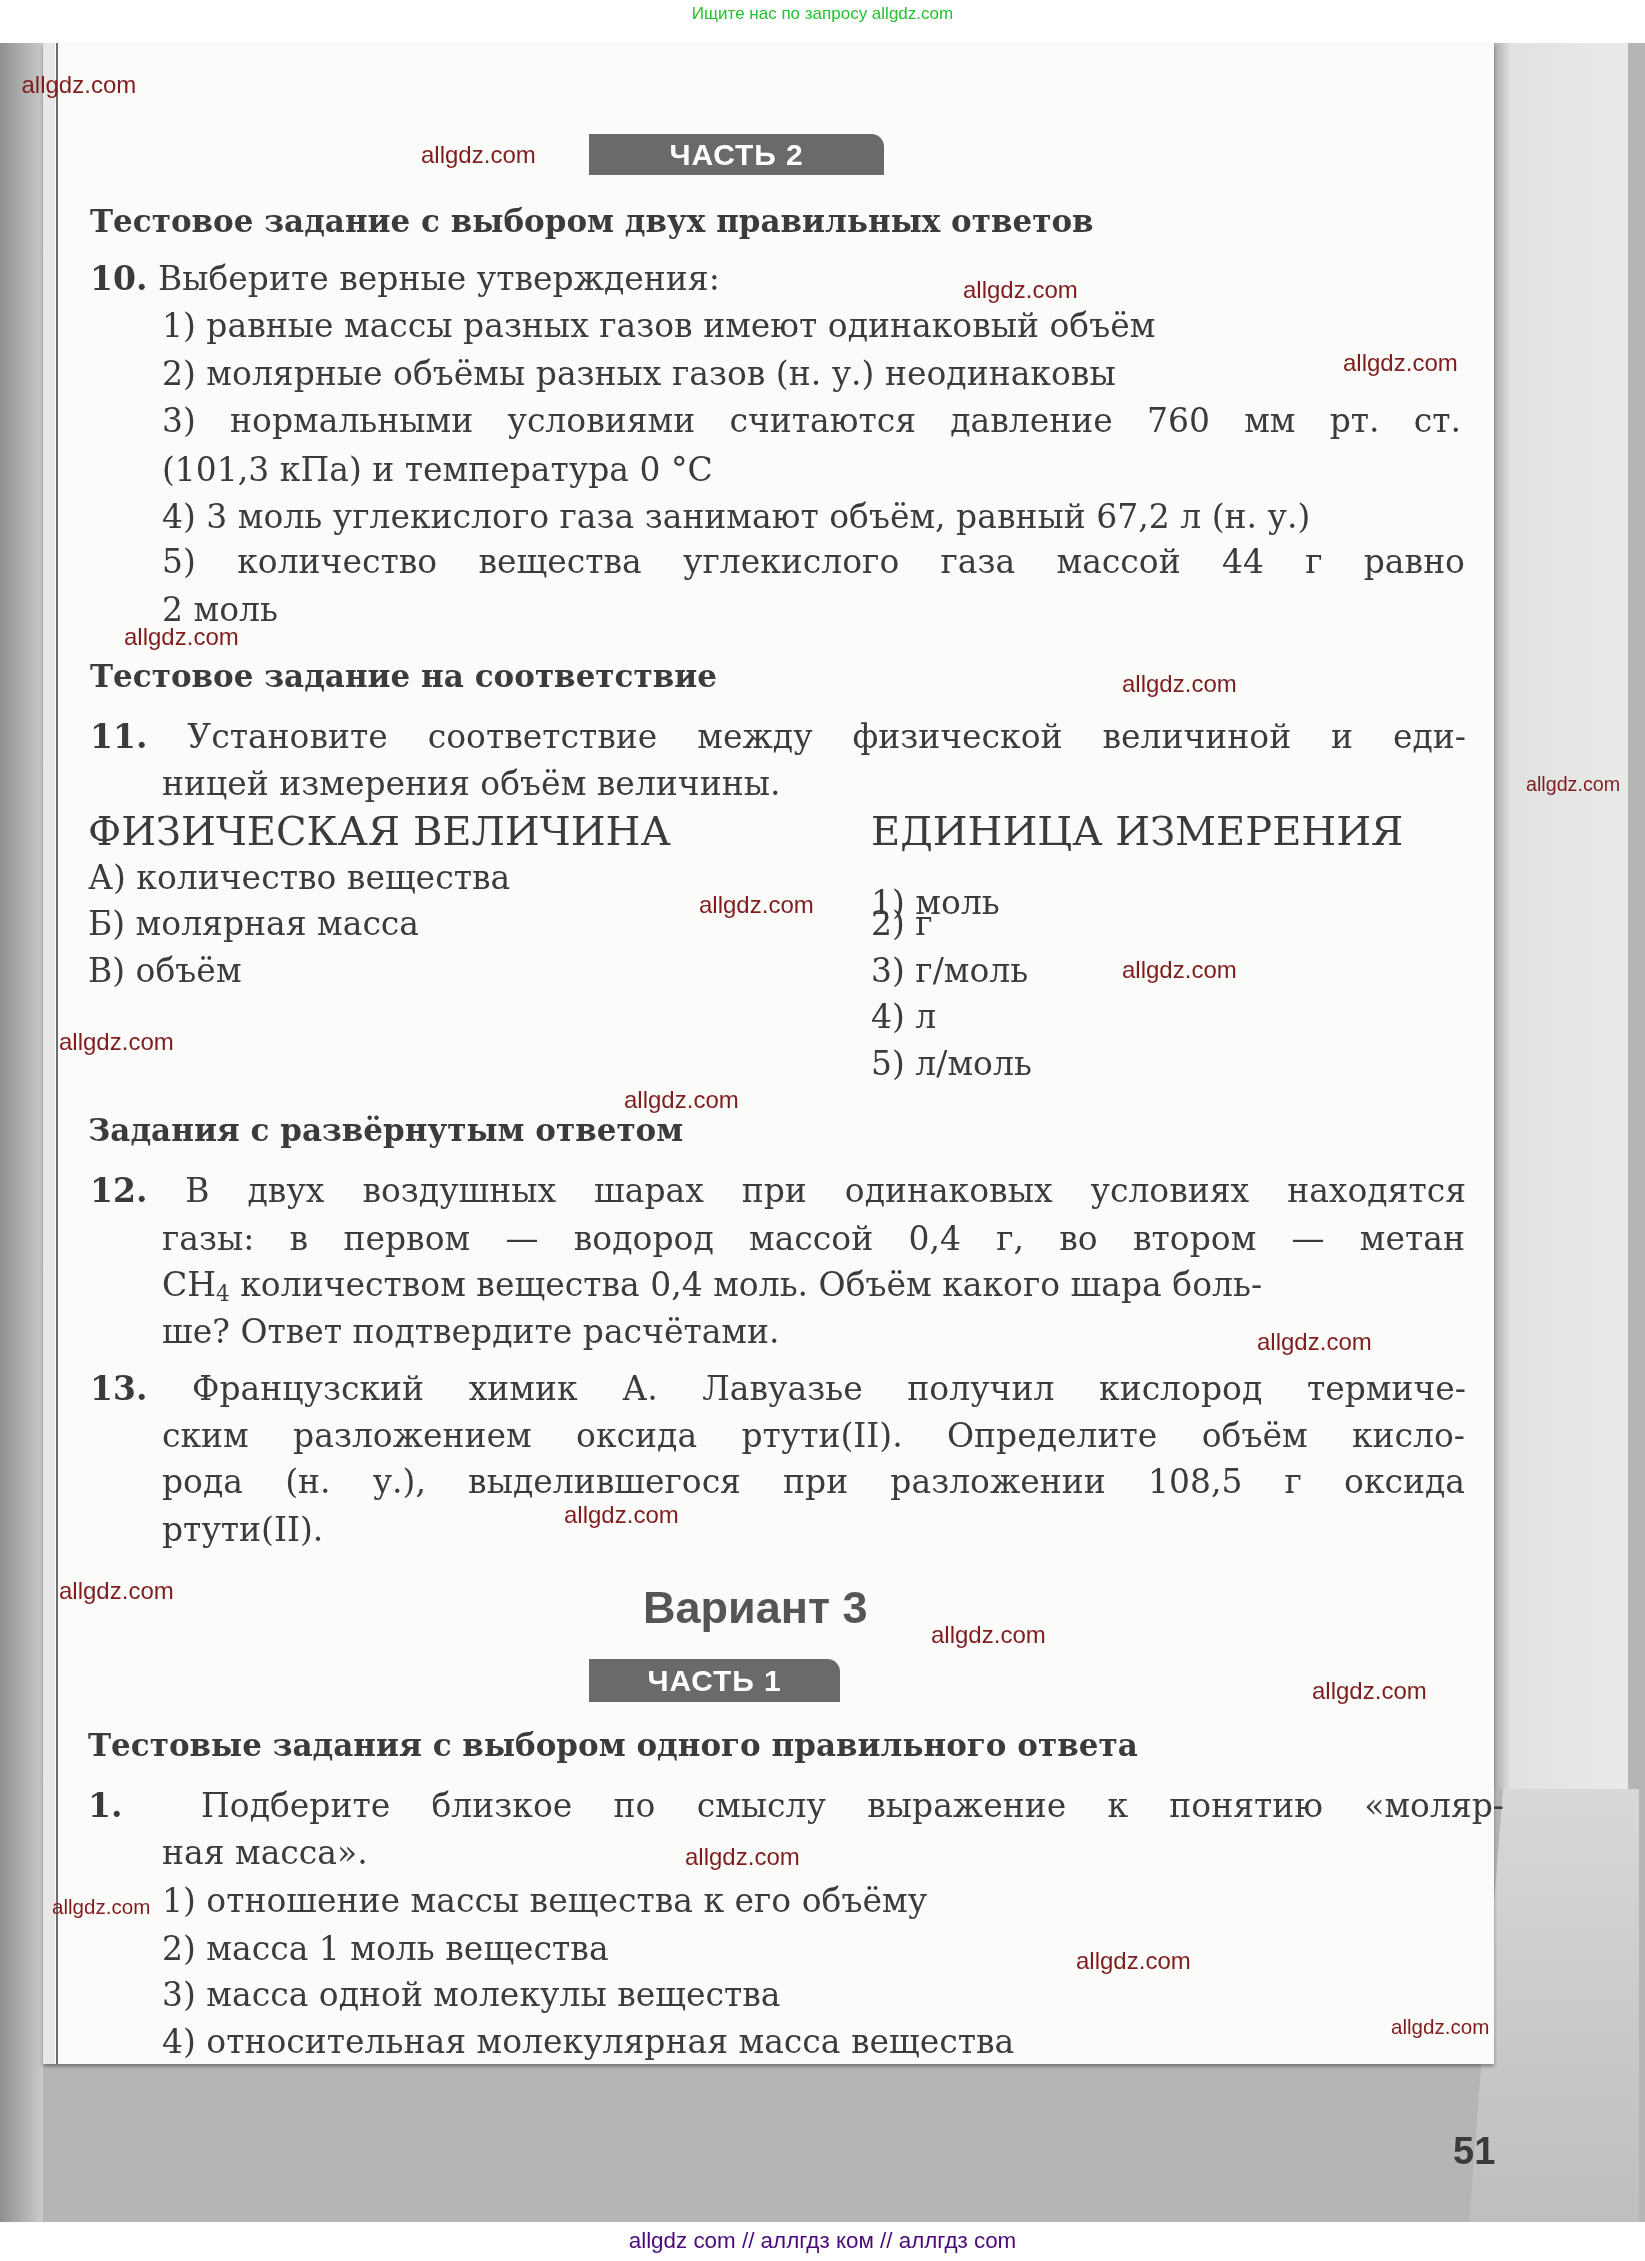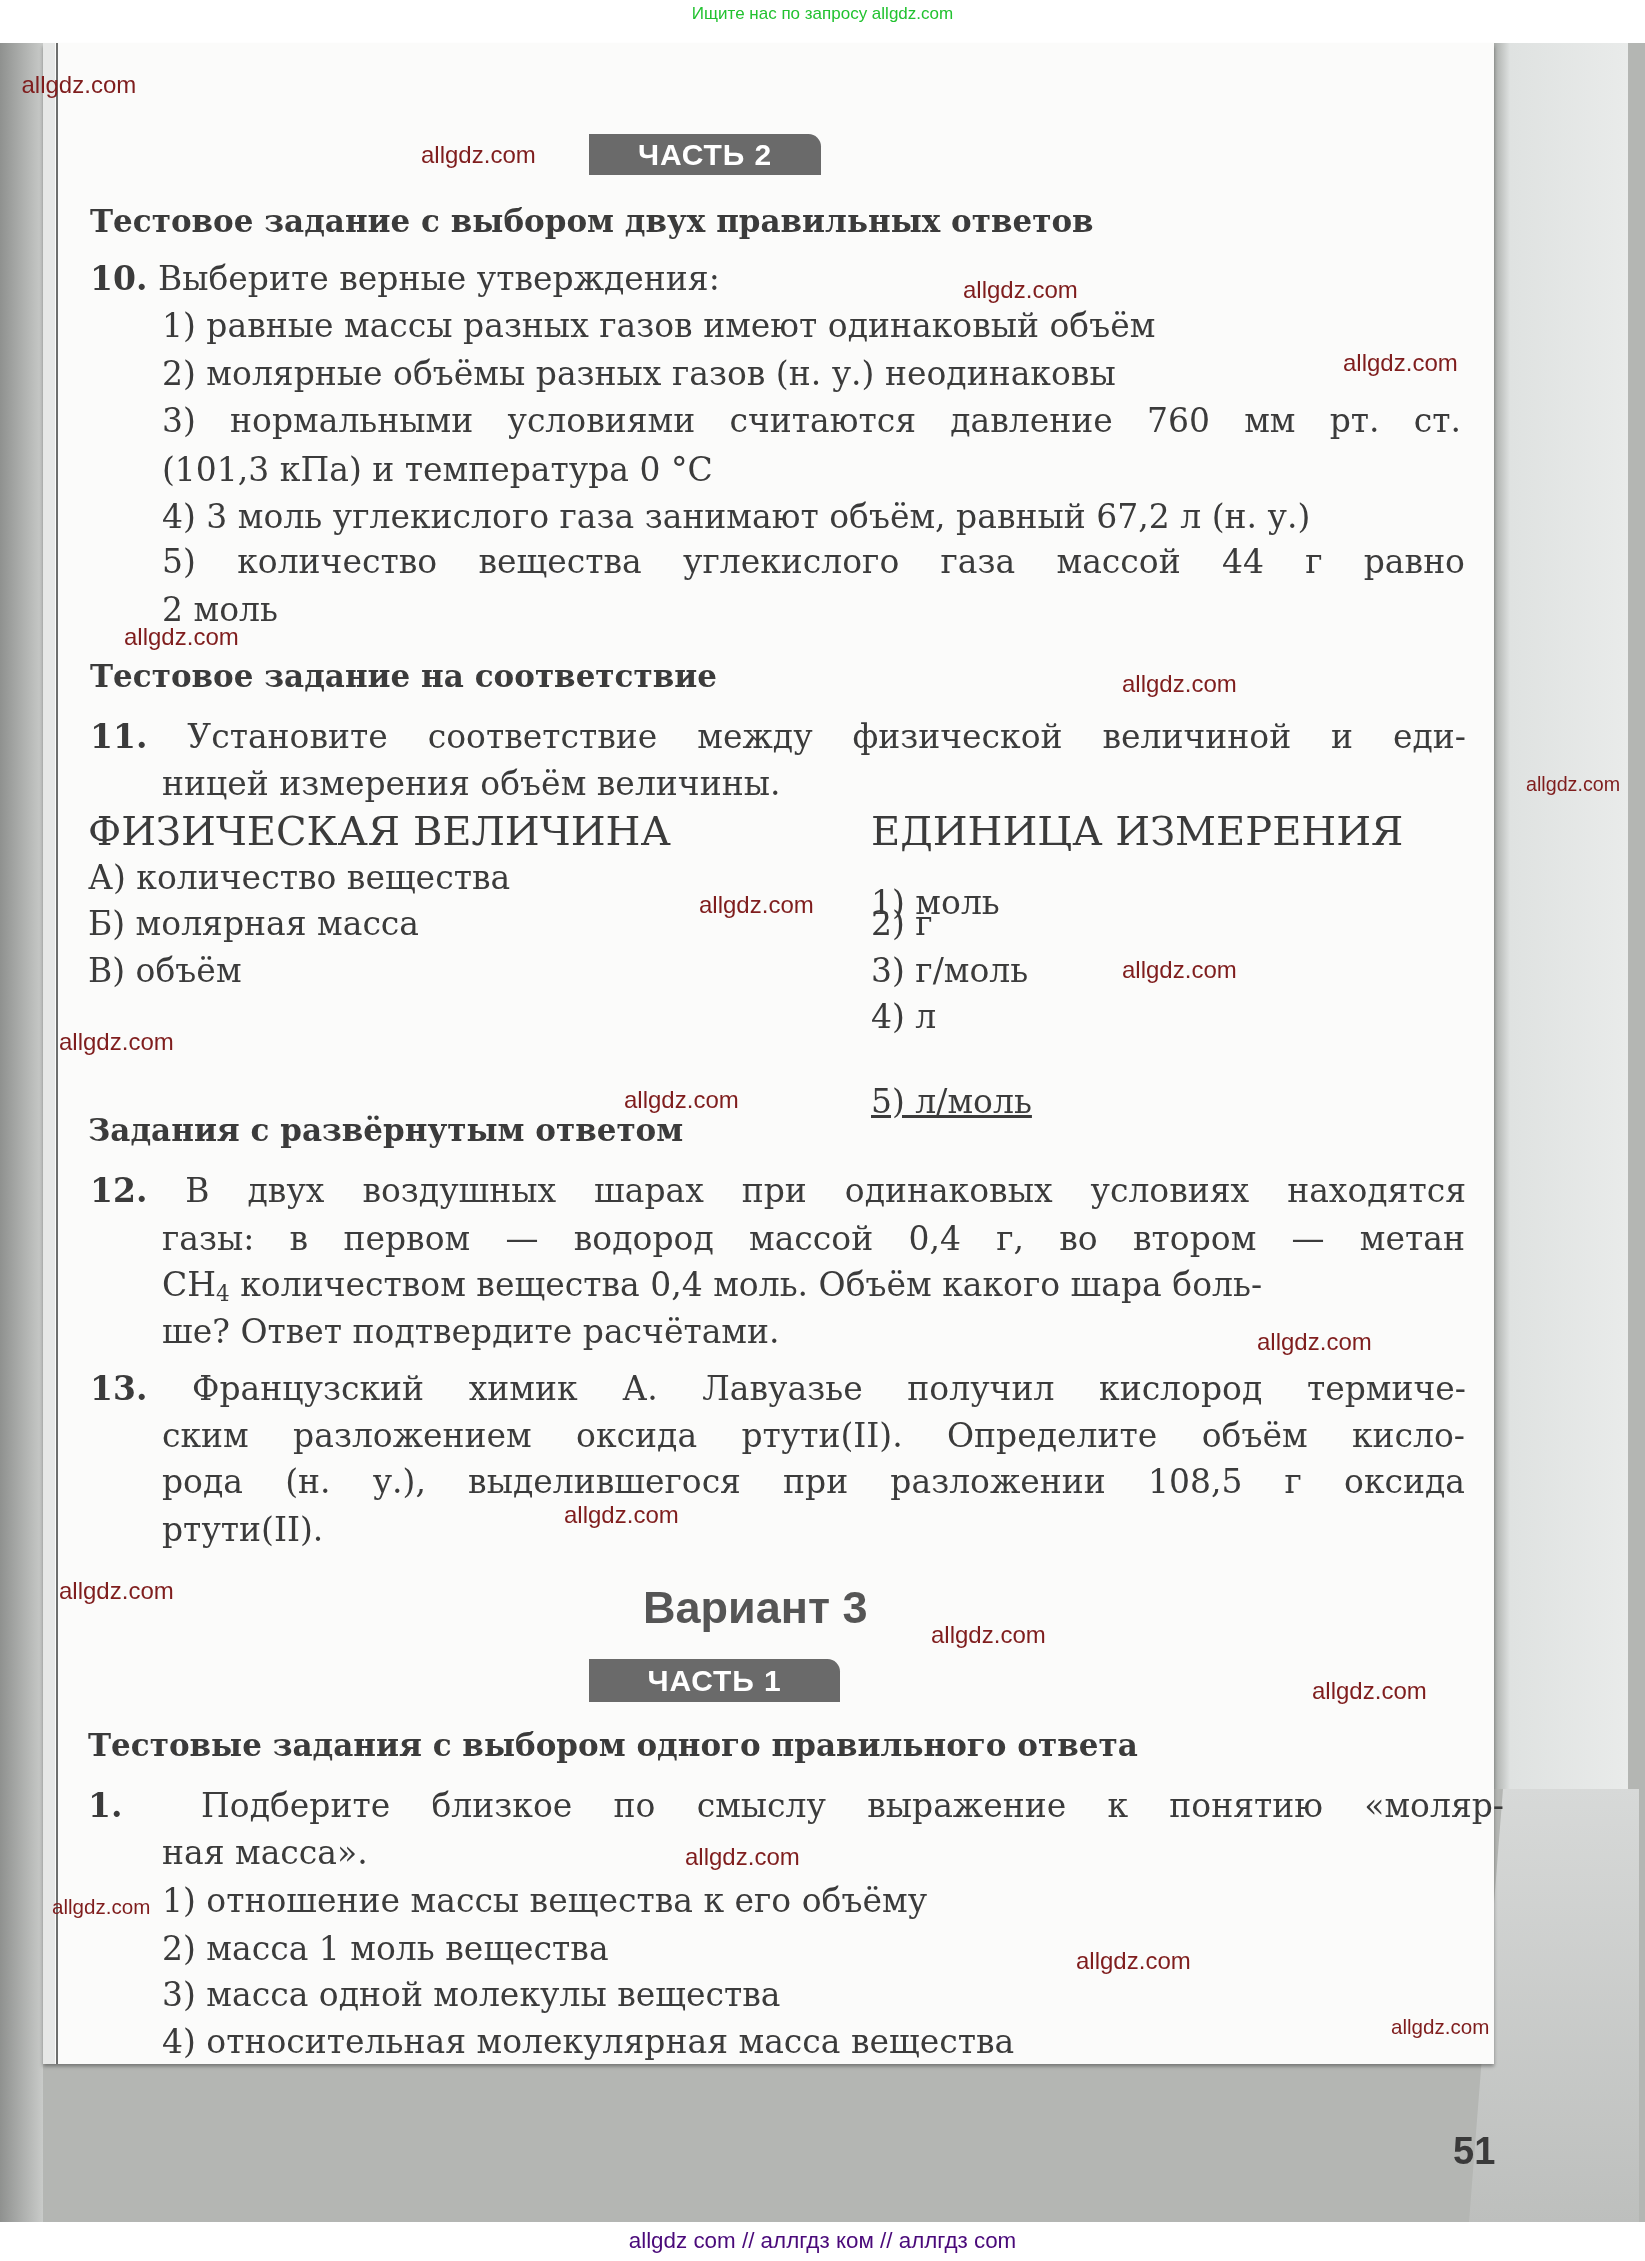--- a/index.html
+++ b/index.html
@@ -32,21 +32,21 @@
 <div class="top-banner">Ищите нас по запросу allgdz.com</div>
 <div class="scan-bg"></div>
 <div class="left-shade"></div>
 <div class="right-strip"></div>
 <div class="right-strip2"></div>
 <div class="page"></div>
 <div class="page-line"></div>
 <div class="bottom-strip"></div>
 <div class="bottom-banner">allgdz com  //  аллгдз ком  //  аллгдз com</div>
 
-<div class="badge" style="left:589px;top:134px;width:232px;height:41px;">ЧАСТЬ 2</div>
+<div class="badge" style="left:589px;top:134px;width:295px;height:41px;">ЧАСТЬ 2</div>
 
 <div class="h" style="left:90px;top:206px;">Тестовое задание с выбором двух правильных ответов</div>
 
 <div class="t" style="left:90px;top:262px;">
   <span class="num">10.</span>
   <span>Выберите верные утверждения:</span>
 </div>
 <div class="t" style="left:162px;top:309px;">1) равные массы разных газов имеют одинаковый объём</div>
 <div class="t" style="left:162px;top:357px;">2) молярные объёмы разных газов (н. у.) неодинаковы</div>
 <div class="t" style="left:162px;top:404px;width:1299px;text-align:justify;text-align-last:justify;">3) нормальными условиями считаются давление 760 мм рт. ст.</div>
@@ -67,21 +67,21 @@
 <div class="cols" style="left:871px;top:811px;">ЕДИНИЦА ИЗМЕРЕНИЯ</div>
 
 <div class="t" style="left:88px;top:861px;">А) количество вещества</div>
 <div class="t" style="left:88px;top:907px;">Б) молярная масса</div>
 <div class="t" style="left:88px;top:954px;">В) объём</div>
 
 <div class="t" style="left:871px;top:861px;margin-top:25px;">1) моль</div>
 <div class="t" style="left:871px;top:907px;">2) г</div>
 <div class="t" style="left:871px;top:954px;">3) г/моль</div>
 <div class="t" style="left:871px;top:1000px;">4) л</div>
-<div class="t" style="left:871px;top:1085px;text-decoration:underline;">5) л/моль</div>
+<div class="t" style="left:871px;top:1047px;">5) л/моль</div>
 
 <div class="h" style="left:88px;top:1115px;">Задания с развёрнутым ответом</div>
 
 <div class="t" style="left:90px;top:1174px;width:1376px;text-align:justify;text-align-last:justify;">
   <span class="num">12.</span>
   <span>В двух воздушных шарах при одинаковых условиях находятся</span>
 </div>
 <div class="t" style="left:162px;top:1222px;width:1303px;text-align:justify;text-align-last:justify;">газы: в первом — водород массой 0,4 г, во втором — метан</div>
 <div class="t" style="left:162px;top:1268px;width:1303px;">
   <span><span>CH</span><sub>4</sub></span>

